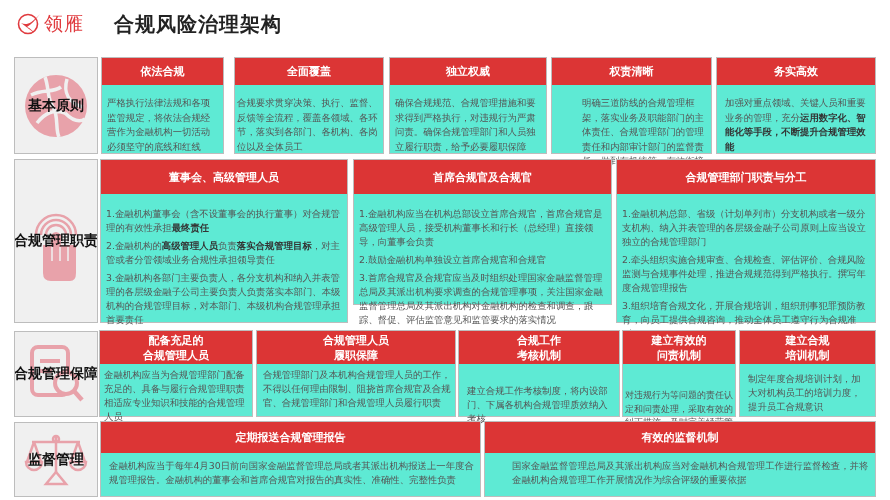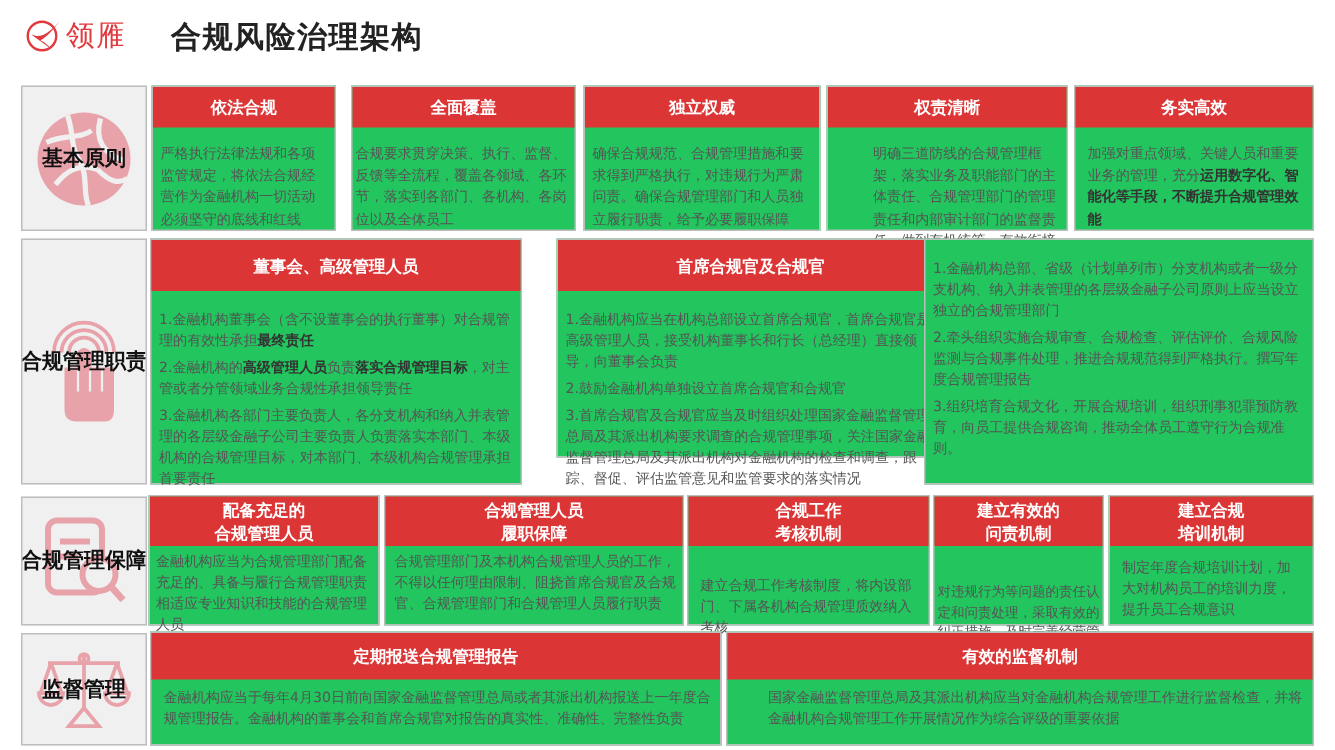--- a/index.html
+++ b/index.html
@@ -12,21 +12,21 @@
   .logo-text { color: #e03a3e; font-size: 19px; font-weight: normal; margin-left: 3px; letter-spacing: 1px; }
   .page-title { position: absolute; left: 114px; top: 11px; font-size: 20px; font-weight: bold; color: #222; letter-spacing: 1px; }
 
   .label-box {
     position: absolute; background: #f0f0f0; border: 1px solid #bdbdbd;
     display: flex; align-items: center; justify-content: center; overflow: hidden; font-family: Liberation Serif, serif;
   }
   .label-box .bg-icon { position: absolute; left: 50%; top: 50%; transform: translate(-50%, -50%); }
   .label-box .label-text { position: relative; font-weight: bold; color: #111; font-size: 14px; white-space: nowrap; }
 
-  .card { position: absolute; background: #22c55e; border: 1px solid #bdbdbd; }
+  .card { position: absolute; background: #5eead4; border: 1px solid #bdbdbd; }
   .card-head {
     background: #dc3535; color: #fff; font-weight: bold; text-align: center;
     display: flex; align-items: center; justify-content: center; flex-direction: column;
     font-size: 11px; line-height: 15px;
   }
   .card-body { color: #555; font-size: 9.4px; line-height: 14px; padding: 6px 6px 4px 6px; }
   .card-body p { margin-bottom: 3px; }
   .card-body b { color: #333; }
 
   .r1 .card-head { height: 27px; }
@@ -105,29 +105,30 @@
   </div>
 
   <div class="card" style="left:100px;top:159px;width:248px;height:164px;">
     <div class="card-head">董事会、高级管理人员</div>
     <div class="card-body">
       <p><span>1.金融机构董事会（含不设董事会的执行董事）对合规管理的有效性承担</span><b>最终责任</b></p>
       <p><span>2.金融机构的</span><b>高级管理人员</b><span>负责</span><b>落实合规管理目标</b><span>，对主管或者分管领域业务合规性承担领导责任</span></p>
       <p><span>3.金融机构各部门主要负责人，各分支机构和纳入并表管理的各层级金融子公司主要负责人负责落实本部门、本级机构的合规管理目标，对本部门、本级机构合规管理承担首要责任</span></p>
     </div>
   </div>
-  <div class="card" style="left:371px;top:159px;width:259px;height:146px;">
+  <div class="card" style="left:353px;top:159px;width:259px;height:146px;">
     <div class="card-head">首席合规官及合规官</div>
     <div class="card-body">
       <p>1.金融机构应当在机构总部设立首席合规官，首席合规官是高级管理人员，接受机构董事长和行长（总经理）直接领导，向董事会负责</p>
       <p>2.鼓励金融机构单独设立首席合规官和合规官</p>
       <p>3.首席合规官及合规官应当及时组织处理国家金融监督管理总局及其派出机构要求调查的合规管理事项，关注国家金融监督管理总局及其派出机构对金融机构的检查和调查，跟踪、督促、评估监管意见和监管要求的落实情况</p>
     </div>
   </div>
   <div class="card" style="left:616px;top:159px;width:260px;height:164px;">
+    <div class="card-head">合规管理部门职责与分工</div>
     <div class="card-body">
       <p>1.金融机构总部、省级（计划单列市）分支机构或者一级分支机构、纳入并表管理的各层级金融子公司原则上应当设立独立的合规管理部门</p>
       <p>2.牵头组织实施合规审查、合规检查、评估评价、合规风险监测与合规事件处理，推进合规规范得到严格执行。撰写年度合规管理报告</p>
       <p>3.组织培育合规文化，开展合规培训，组织刑事犯罪预防教育，向员工提供合规咨询，推动全体员工遵守行为合规准则。</p>
     </div>
   </div>
 </div>
 
 <div class="r3">
   <div class="label-box" style="left:14px;top:331px;width:84px;height:86px;">

